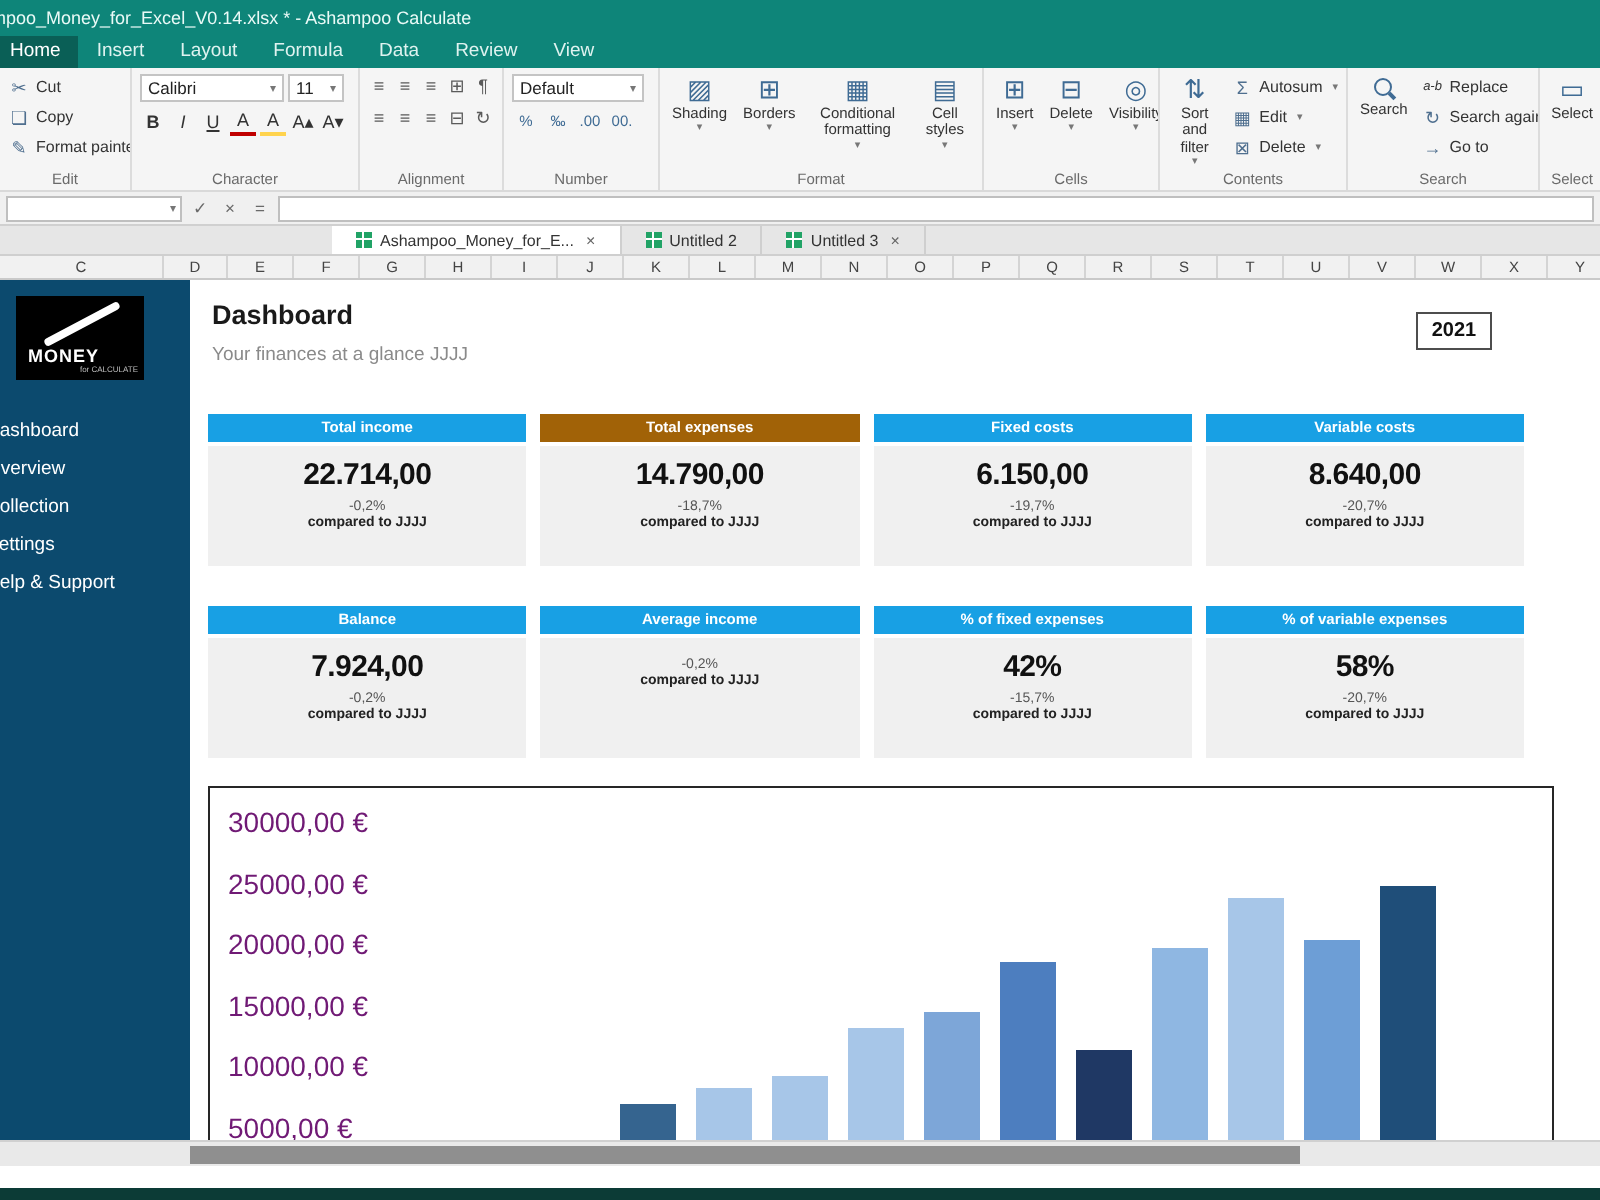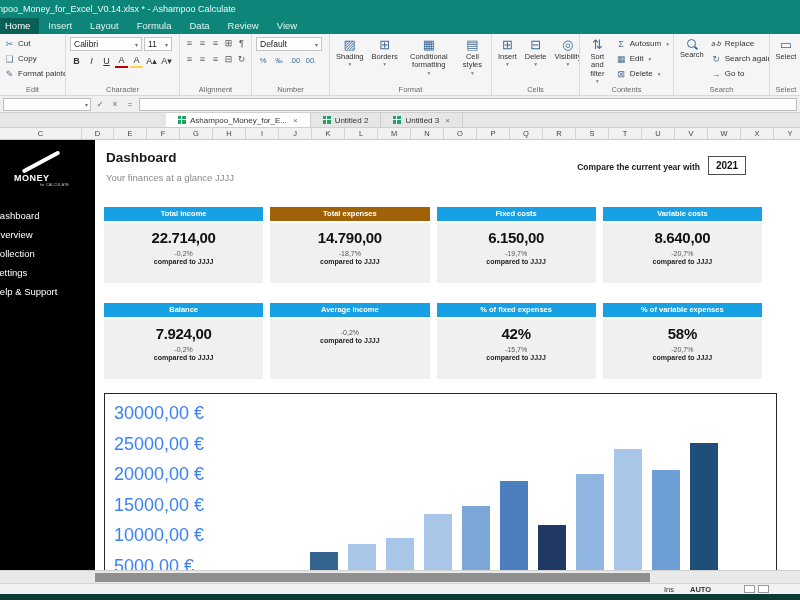--- a/index.html
+++ b/index.html
@@ -90,21 +90,21 @@
 
   .cards { position:absolute; left:104px; width:658px; display:grid; grid-template-columns:repeat(4,1fr); gap:7px; }
   .cards.row1 { top:67px; } .cards.row2 { top:163px; }
   .card-head { height:14px; background:#18a0e4; color:#fff; font-size:7.5px; font-weight:bold; text-align:center; line-height:14px; white-space:nowrap; overflow:hidden; }
   .card-body { margin-top:2px; background:#f0f0f0; height:60px; text-align:center; padding-top:6px; }
   .card-value { font-size:15px; font-weight:bold; color:#111; letter-spacing:-0.3px; }
   .card-change { font-size:7px; color:#555; margin-top:4px; }
   .card-note { font-size:7px; font-weight:bold; color:#222; margin-top:1px; }
 
   .chart { position:absolute; left:104px; top:253px; width:673px; height:177px; background:#fff; border:1px solid #262626; border-bottom:none; overflow:hidden; }
-  .ytick { position:absolute; left:9px; font-size:18px; color:#3b82f6; white-space:nowrap; }
+  .ytick { position:absolute; left:9px; font-size:14px; color:#701a75; white-space:nowrap; }
   .bar { position:absolute; bottom:0; width:28px; }
 
   
   .hscroll { position:absolute; left:0; top:570px; width:800px; height:13px; background:#e9e9e9; border-top:1px solid #d0d0d0; }
   .hthumb { position:absolute; left:95px; top:2px; width:555px; height:9px; background:#8f8f8f; }
   .statusbar { position:absolute; left:0; top:583px; width:800px; height:11px; background:#f1f1f1; border-top:1px solid #d4d4d4; font-size:7.5px; color:#333; }
   .status-ins { position:absolute; left:664px; top:1px; }
   .status-auto { position:absolute; left:690px; top:1px; font-weight:bold; }
   .sticon { position:absolute; top:1px; width:11px; height:8px; border:1px solid #9a9a9a; background:#fff; }
   .sticon.i1 { left:744px; } .sticon.i2 { left:758px; }
@@ -356,38 +356,37 @@
       <div class="colh" style="width: 33px;">S</div>
       <div class="colh" style="width: 33px;">T</div>
       <div class="colh" style="width: 33px;">U</div>
       <div class="colh" style="width: 33px;">V</div>
       <div class="colh" style="width: 33px;">W</div>
       <div class="colh" style="width: 33px;">X</div>
       <div class="colh" style="width: 33px;">Y</div>
     </div>
 
   <div class="content">
-    <div class="sidebar" id="sidebar" style="background: #000000;">
+    <div class="sidebar" id="sidebar" style="background: #0c4a6e;">
       <div class="logo">
         <div class="swoosh"></div>
         <span class="brand">MONEY</span>
         <span class="brandsub">for CALCULATE</span>
       </div>
       <div class="side-items" id="side-items">
           <div class="side-item">Dashboard</div>
           <div class="side-item">Overview</div>
           <div class="side-item">Collection</div>
           <div class="side-item">Settings</div>
           <div class="side-item">Help &amp; Support</div>
         </div>
     </div>
 
     <div class="page-title">Dashboard</div>
     <div class="page-sub">Your finances at a glance JJJJ</div>
-    <div class="compare-label">Compare the current year with</div>
     <div class="year-box">2021</div>
 
     <div class="cards row1" id="cards-row1">
         <div class="card">
           <div class="card-head" style="background: rgb(24, 160, 228);">Total income</div>
           <div class="card-body" style="background: rgb(240, 240, 240);">
             <div class="card-value">22.714,00</div>
             <div class="card-change">-0,2%</div>
             <div class="card-note">compared to JJJJ</div>
           </div>
@@ -469,21 +468,15 @@
         <div class="bar" style="left: 509px; height: 120.668px; background: rgb(167, 198, 232);"></div>
         <div class="bar" style="left: 547px; height: 100.472px; background: rgb(109, 158, 214);"></div>
         <div class="bar" style="left: 585px; height: 127.4px; background: rgb(31, 78, 121);"></div>
       </div>
   </div>
 
   <div class="hscroll">
     <div class="hthumb"></div>
   </div>
 
-  <div class="statusbar">
-    <span class="status-ins">Ins</span>
-    <span class="status-auto">AUTO</span>
-    <span class="sticon i1"></span>
-    <span class="sticon i2"></span>
-  </div>
 
   <div class="bottomstrip" id="bottomstrip" style="background: rgb(12, 59, 54);"></div>
 </div>
 
 </body></html>

